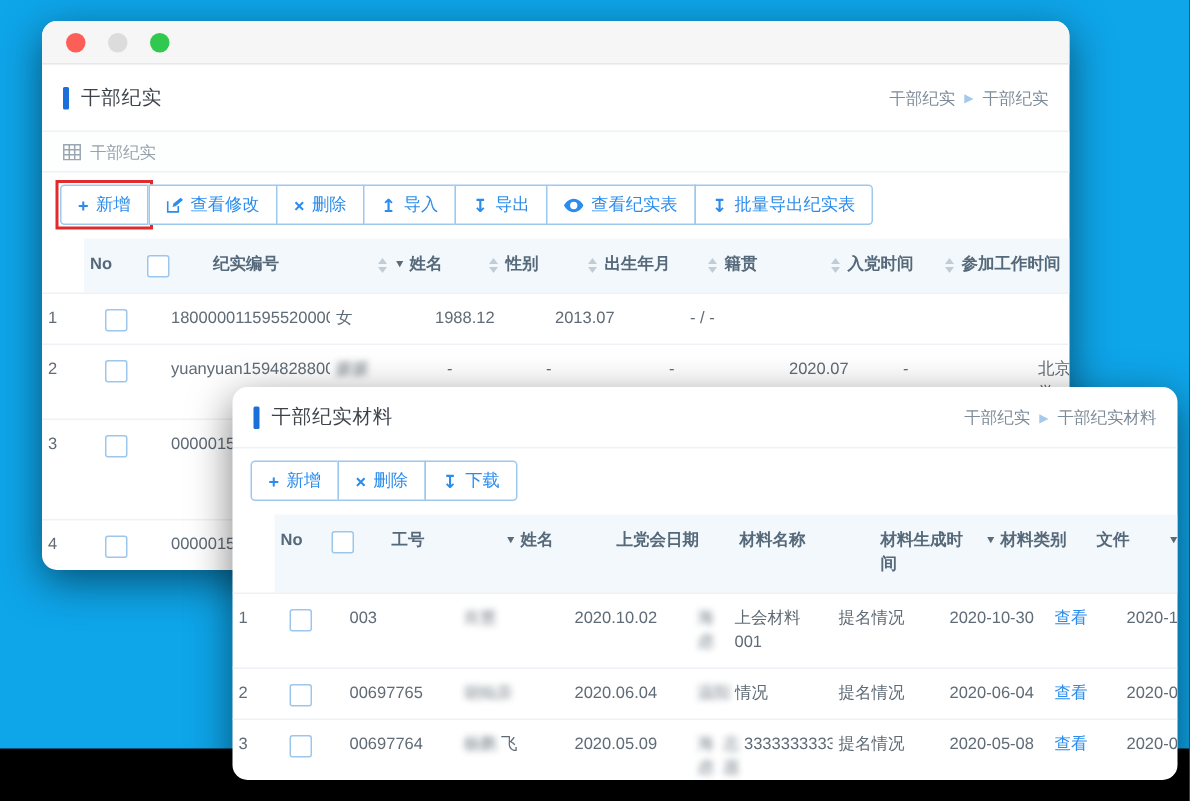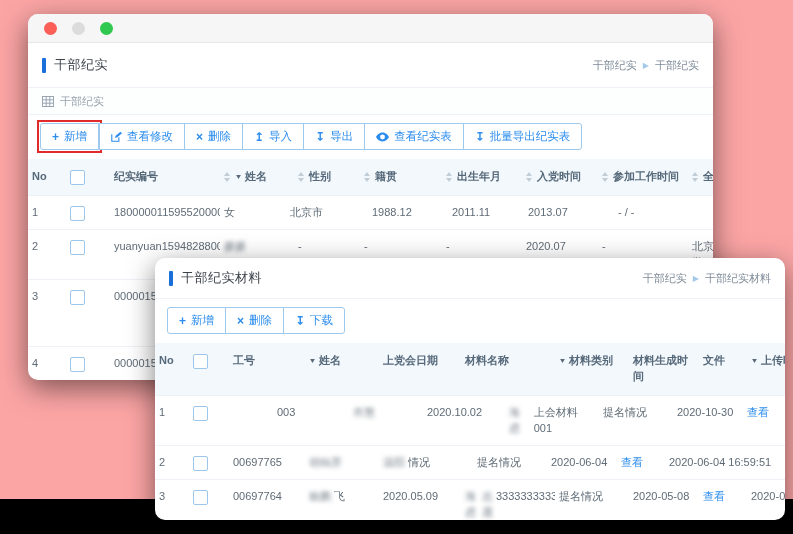--- a/index.html
+++ b/index.html
@@ -1,17 +1,17 @@
 <!DOCTYPE html>
 <html><head>
 <meta charset="utf-8">
 <style>
   html,body{margin:0;padding:0;background:#000;width:793px;height:534px;overflow:hidden;
     font-family:"Liberation Sans","DejaVu Sans",sans-serif;}
-  .stage{position:relative;width:793px;height:499px;background:#fca5a5;}
+  .stage{position:relative;width:793px;height:499px;background:#0ea5e9;}
   .win{position:absolute;background:#fff;border-radius:10px;box-shadow:0 8px 28px rgba(0,0,0,.5);overflow:hidden;}
   #back-win{left:28px;top:14px;width:685px;height:366px;z-index:1;}
   #front-win{left:155px;top:258px;width:630px;height:262px;z-index:2;}
   
   .chrome{height:28px;background:#f6f6f6;border-bottom:1px solid #e7e7e7;display:flex;align-items:center;padding-left:16px;gap:15px;}
   .dot{width:13px;height:13px;border-radius:50%;}
   .dot.red{background:#fb5f57;} .dot.gray{background:#dcdcdc;} .dot.green{background:#30c84e;}
   
   .titlerow{display:flex;align-items:center;padding:0 14px;border-bottom:1px solid #eef1f5;}
   #back-win .titlerow{height:44px;} #front-win .titlerow{height:40px;}
@@ -28,21 +28,21 @@
     font-size:11.5px;padding:5px 11px;margin-left:-1px;cursor:pointer;font-family:inherit;white-space:nowrap;}
   .btn:first-child,.hlwrap .btn{margin-left:0;}
   .btn.first{border-radius:3px 0 0 3px;} .btn.last{border-radius:0 3px 3px 0;}
   .bicon{font-size:12px;line-height:1;font-weight:bold;}
   .bicon svg{display:block;}
   .hlwrap{display:inline-block;outline:2px solid #e12a2a;outline-offset:1px;margin-right:1px;}
   
   .tbl{width:100%;font-size:11px;color:#5f6b76;}
   .trow{display:flex;align-items:flex-start;border-top:1px solid #eef2f6;}
   .trow.head{background:#f3f8fc;border-top:none;color:#57markdown6b7a;}
-  .trow.head{color:#56697a;font-weight:bold;}
+  .trow.head{color:#56697a;font-weight:bold;margin-left:28px;}
   .tcell{flex:0 0 auto;padding:9px 4px 8px 4px;line-height:1.45;overflow:hidden;display:flex;align-items:flex-start;gap:3px;}
   .trow.head .tcell{padding-top:10px;padding-bottom:10px;}
   .cb{width:13px;height:13px;border:1px solid #9cc6ec;border-radius:2px;background:#fff;display:inline-block;margin-top:1px;}
   .sort{display:inline-flex;flex-direction:column;gap:2px;margin-top:3px;margin-right:2px;}
   .sort i{display:block;width:0;height:0;border-left:3px solid transparent;border-right:3px solid transparent;}
   .sort .up{border-bottom:4px solid #c2ccd5;}
   .sort .dn{border-top:4px solid #c2ccd5;}
   .funnel{font-size:7px;transform:scaleX(1.15);display:inline-block;margin-top:3px;color:#5b6b7a;}
   .blur{filter:blur(2.2px);opacity:.85;}
   a.view{color:#2b8ced;text-decoration:none;}
@@ -140,33 +140,33 @@
             <span class="funnel">▼</span>
             <span class="txt">姓名</span>
           </div>
           <div class="tcell" style="flex: 0 0 58px; width: 58px;">
             <span class="sort">
               <i class="up"></i>
               <i class="dn"></i>
             </span>
             <span class="txt">性别</span>
           </div>
+          <div class="tcell" style="flex: 0 0 72px; width: 72px;">
+            <span class="sort">
+              <i class="up"></i>
+              <i class="dn"></i>
+            </span>
+            <span class="txt">出生年月</span>
+          </div>
           <div class="tcell" style="flex: 0 0 74px; width: 74px;">
             <span class="sort">
               <i class="up"></i>
               <i class="dn"></i>
             </span>
             <span class="txt">籍贯</span>
-          </div>
-          <div class="tcell" style="flex: 0 0 72px; width: 72px;">
-            <span class="sort">
-              <i class="up"></i>
-              <i class="dn"></i>
-            </span>
-            <span class="txt">出生年月</span>
           </div>
           <div class="tcell" style="flex: 0 0 68px; width: 68px;">
             <span class="sort">
               <i class="up"></i>
               <i class="dn"></i>
             </span>
             <span class="txt">入党时间</span>
           </div>
           <div class="tcell" style="flex: 0 0 82px; width: 82px;">
             <span class="sort">
@@ -189,28 +189,22 @@
           </div>
           <div class="tcell" style="flex: 0 0 36px; width: 36px;">
             <span class="cb"></span>
           </div>
           <div class="tcell" style="flex: 0 0 102px; width: 102px;">
             <span>180000011595520000</span>
           </div>
           <div class="tcell" style="flex: 0 0 58px; width: 58px;">
             <span>女</span>
           </div>
-          <div class="tcell" style="flex: 0 0 74px; width: 74px;">
-            <span>北京市</span>
-          </div>
           <div class="tcell" style="flex: 0 0 72px; width: 72px;">
             <span>1988.12</span>
-          </div>
-          <div class="tcell" style="flex: 0 0 68px; width: 68px;">
-            <span>2011.11</span>
           </div>
           <div class="tcell" style="flex: 0 0 82px; width: 82px;">
             <span>2013.07</span>
           </div>
           <div class="tcell" style="flex: 0 0 76px; width: 76px;">
             <span>- / -</span>
           </div>
         </div>
         <div class="trow" style="min-height: 46px;">
           <div class="tcell" style="flex: 0 0 30px; width: 30px;">
@@ -321,43 +315,43 @@
           <div class="tcell" style="flex: 0 0 66px; width: 66px;">
             <span class="funnel">▼</span>
             <span class="txt">姓名</span>
           </div>
           <div class="tcell" style="flex: 0 0 74px; width: 74px; align-items: center;">
             <span class="txt">上党会日期</span>
           </div>
           <div class="tcell" style="flex: 0 0 86px; width: 86px;">
             <span class="txt">材料名称</span>
           </div>
+          <div class="tcell" style="flex: 0 0 62px; width: 62px;">
+            <span class="txt">材料生成时间</span>
+          </div>
           <div class="tcell" style="flex: 0 0 66px; width: 66px;">
             <span class="funnel">▼</span>
             <span class="txt">材料类别</span>
-          </div>
-          <div class="tcell" style="flex: 0 0 62px; width: 62px;">
-            <span class="txt">材料生成时间</span>
           </div>
           <div class="tcell" style="flex: 0 0 40px; width: 40px;">
             <span class="txt">文件</span>
           </div>
           <div class="tcell" style="flex: 0 0 120px; width: 120px;">
             <span class="funnel">▼</span>
             <span class="txt">上传时间</span>
           </div>
         </div>
         <div class="trow">
           <div class="tcell" style="flex: 0 0 26px; width: 26px;">
             <span>1</span>
           </div>
           <div class="tcell" style="flex: 0 0 32px; width: 32px;">
             <span class="cb"></span>
           </div>
-          <div class="tcell" style="flex: 0 0 68px; width: 68px; margin-left: 44px;">
+          <div class="tcell" style="flex: 0 0 68px; width: 68px;">
             <span>003</span>
           </div>
           <div class="tcell" style="flex: 0 0 66px; width: 66px;">
             <span class="blur">肖慧</span>
           </div>
           <div class="tcell" style="flex: 0 0 74px; width: 74px;">
             <span>2020.10.02</span>
           </div>
           <div class="tcell" style="flex: 0 0 86px; width: 86px; align-items: center;">
             <span class="blur">海虑</span>
@@ -381,20 +375,23 @@
             <span>2</span>
           </div>
           <div class="tcell" style="flex: 0 0 32px; width: 32px;">
             <span class="cb"></span>
           </div>
           <div class="tcell" style="flex: 0 0 68px; width: 68px;">
             <span>00697765</span>
           </div>
           <div class="tcell" style="flex: 0 0 66px; width: 66px;">
             <span class="blur">胡灿弃</span>
+          </div>
+          <div class="tcell" style="flex: 0 0 74px; width: 74px;">
+            <span>2020.06.04</span>
           </div>
           <div class="tcell" style="flex: 0 0 86px; width: 86px;">
             <span class="blur">温阳</span>
             <span>情况</span>
           </div>
           <div class="tcell" style="flex: 0 0 66px; width: 66px;">
             <span>提名情况</span>
           </div>
           <div class="tcell" style="flex: 0 0 62px; width: 62px;">
             <span>2020-06-04</span>

